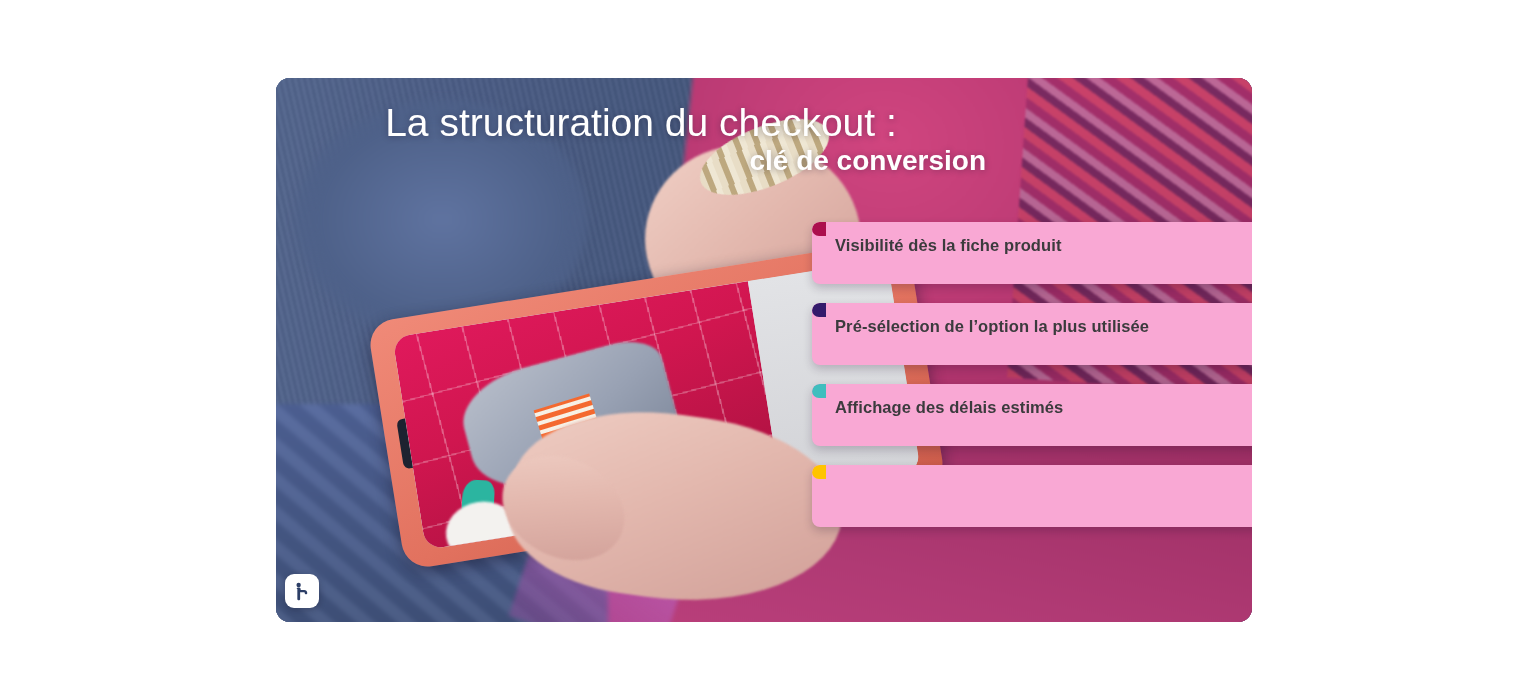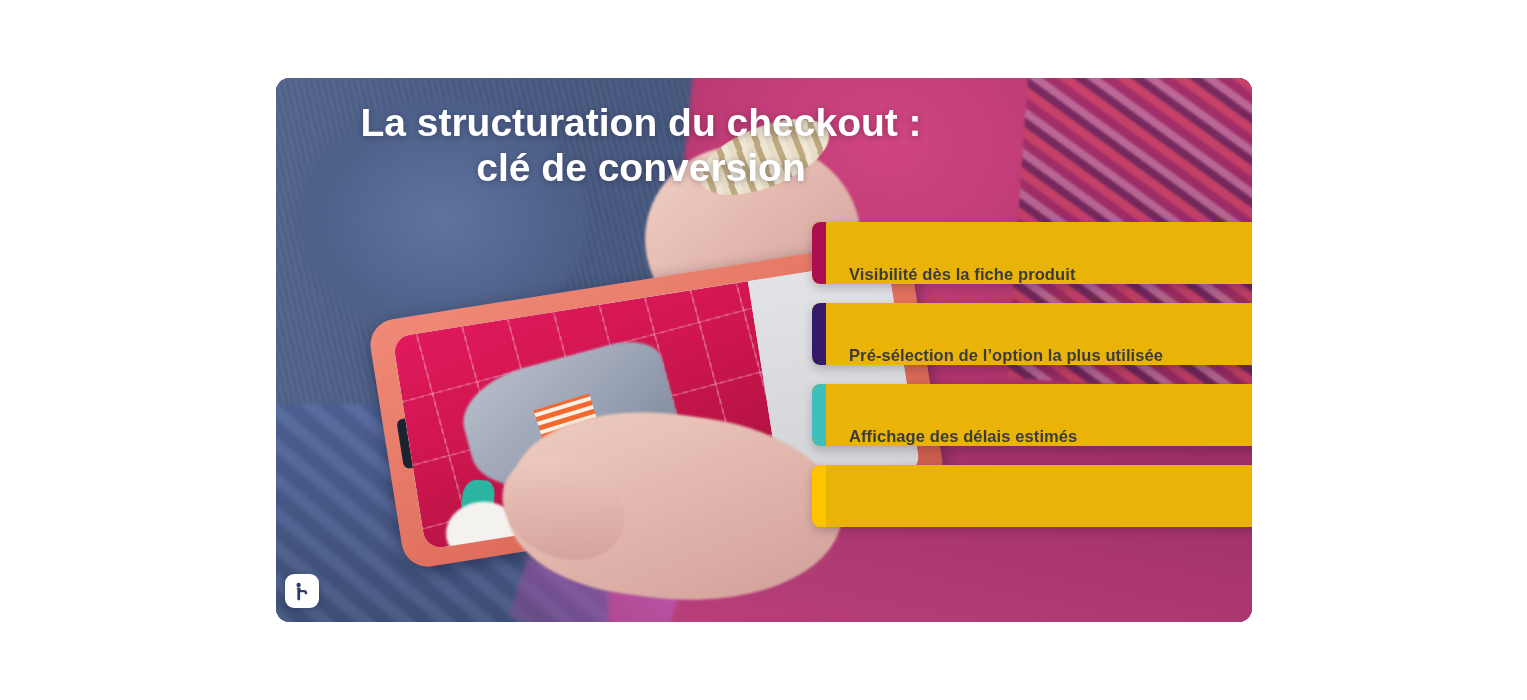--- a/index.html
+++ b/index.html
@@ -293,45 +293,47 @@
     top: 22px;
     width: 690px;
     text-align: center;
     color: #ffffff;
     line-height: 1.16;
     text-shadow: 0 1px 6px rgba(25,20,45,.35);
   }
   .title-line-1 {
     display: block;
     font-size: 39px;
-    font-weight: 700;
+    font-weight: 400;
   }
   .title-line-2 {
     display: block;
-    font-size: 39px;
+    font-size: 28px;
     font-weight: 700;
+    text-align: right;
   }
 
   
   .card-list {
     position: absolute;
     left: 536px;
     top: 144px;
     width: 460px;
   }
   .card {
     position: relative;
     display: flex;
-    align-items: flex-end;
+    align-items: flex-start;
     height: 62px;
     margin-bottom: 19px;
-    background: #eab308;
+    background: #f9a8d4;
     border-radius: 8px 0 0 8px;
     box-shadow: 0 4px 10px rgba(30,15,45,.22);
     overflow: hidden;
+    flex-direction: column;
   }
   .card-accent {
     width: 14px;
     height: 100%;
     flex: 0 0 14px;
     border-radius: 8px 0 0 8px;
   }
   .card-label {
     padding-left: 23px;
     font-size: 16.5px;

